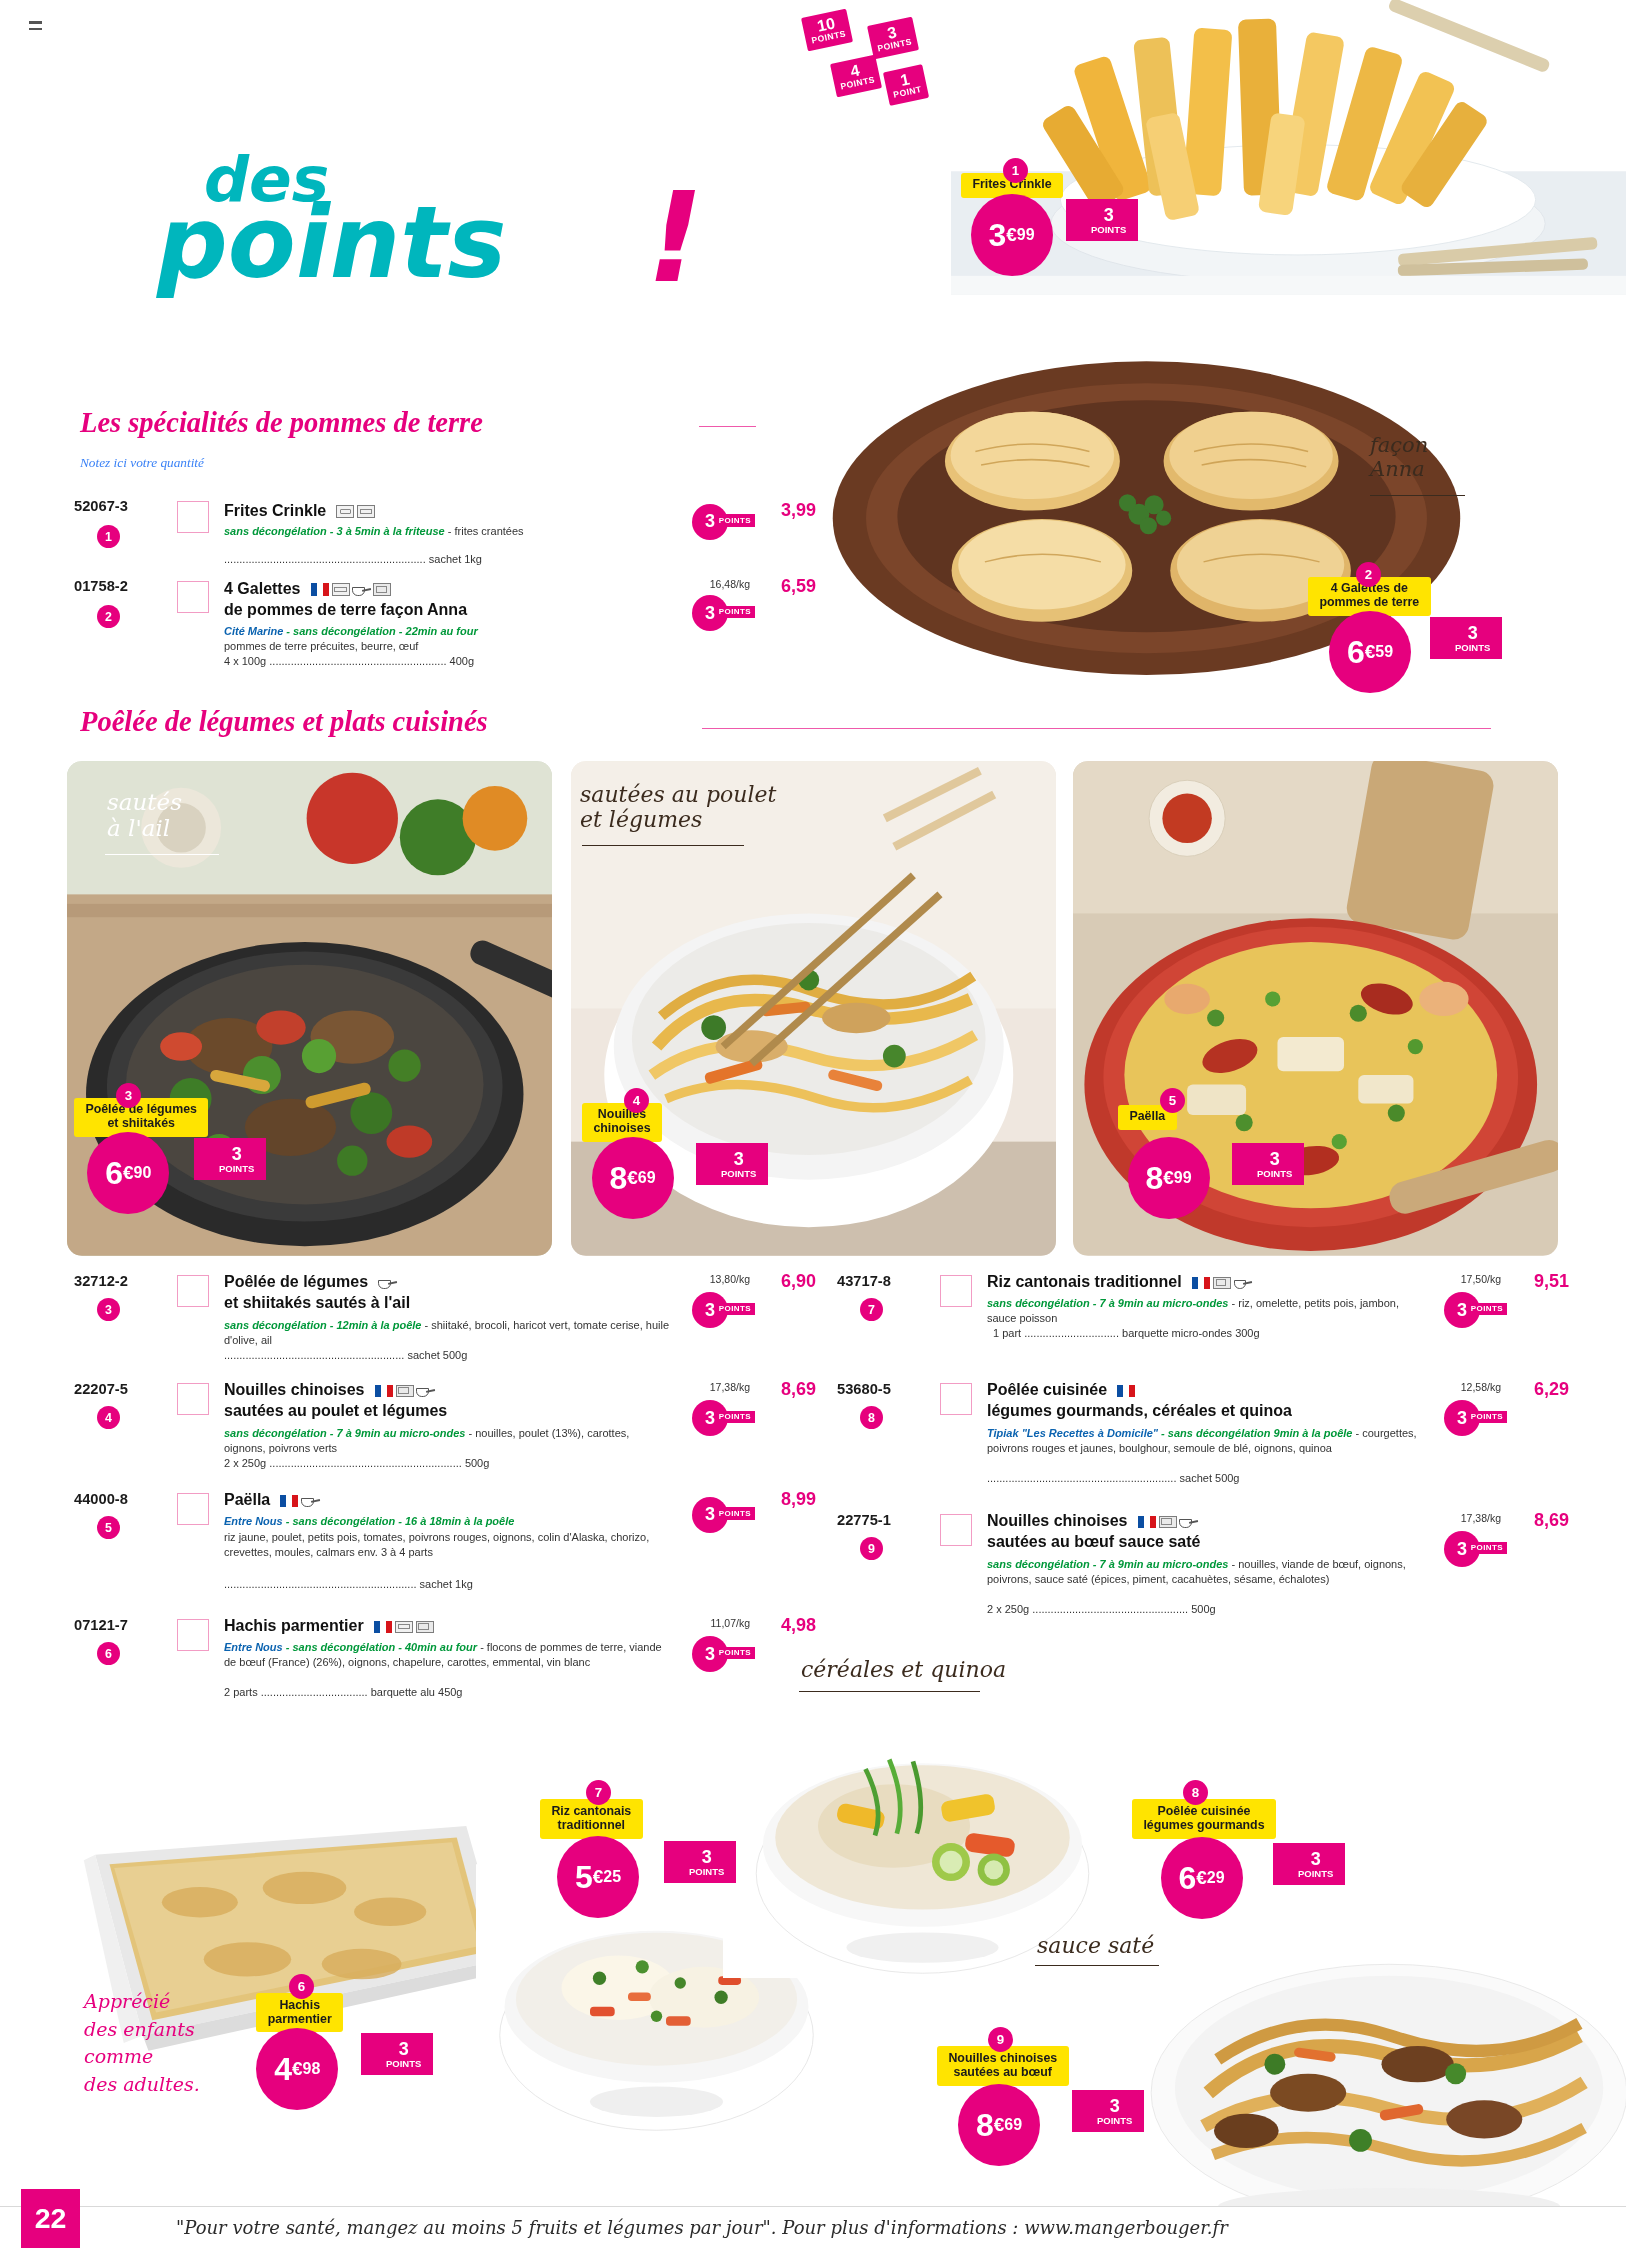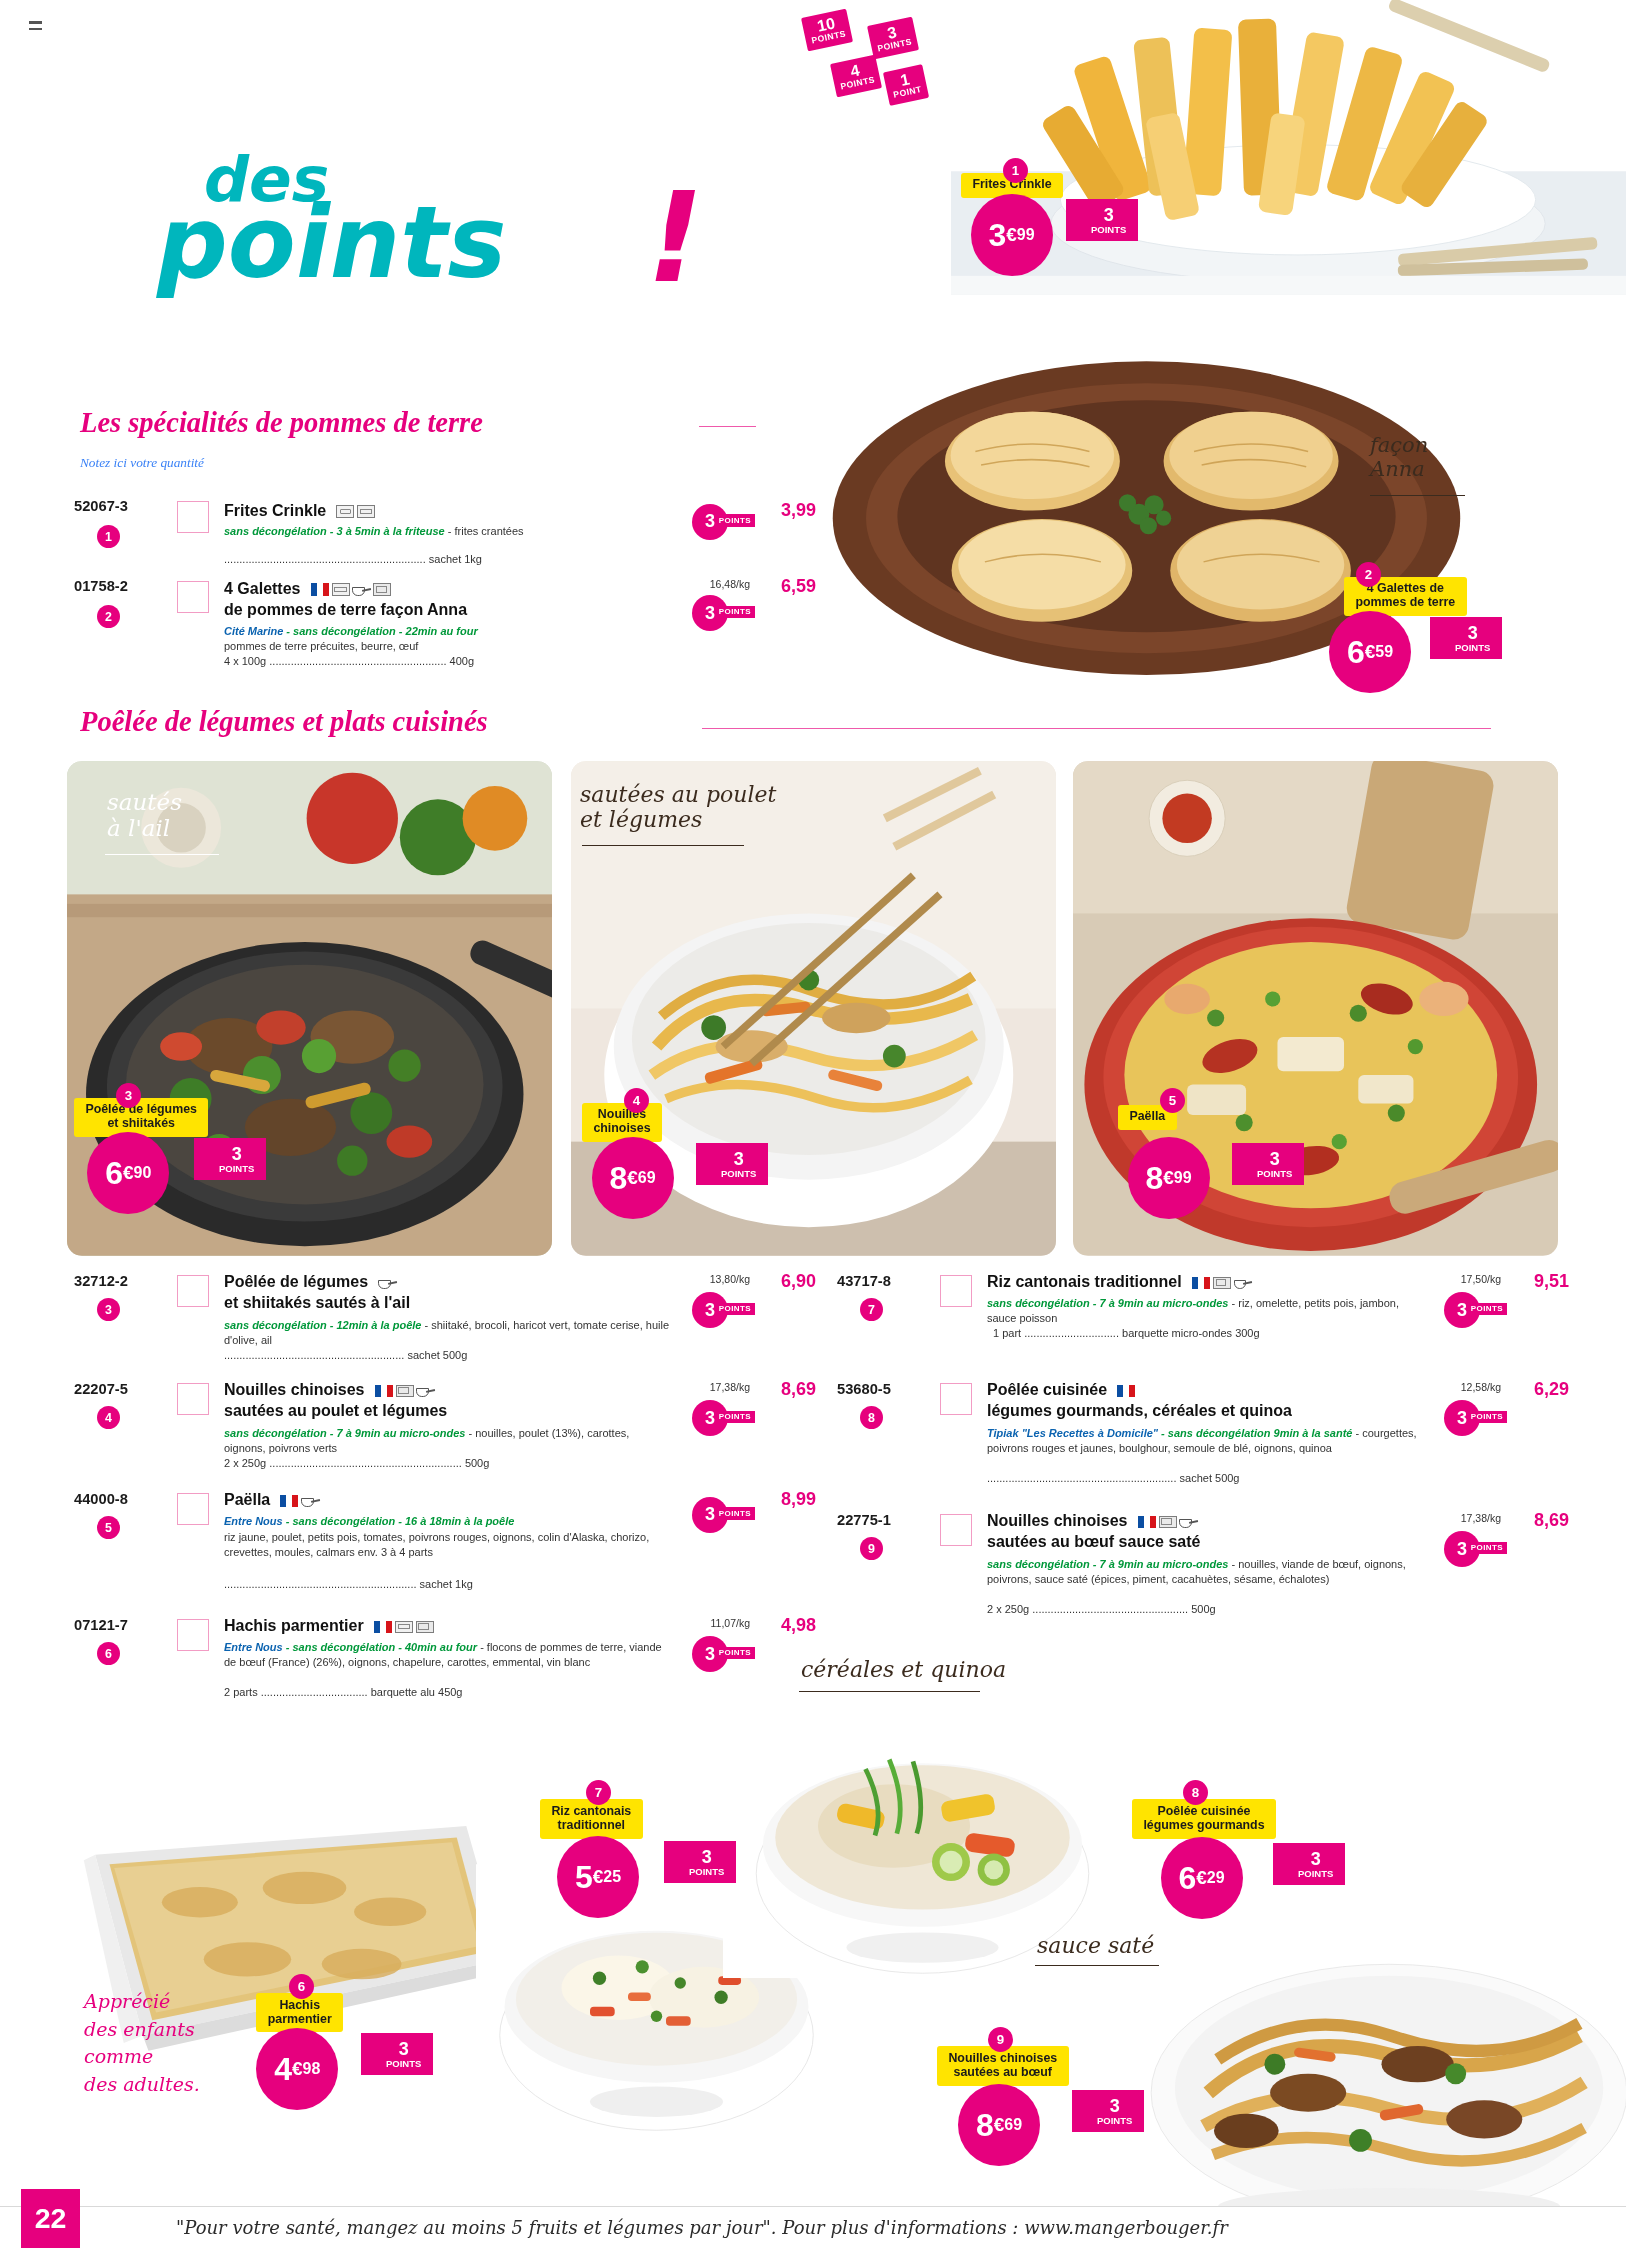--- a/index.html
+++ b/index.html
@@ -315,21 +315,21 @@
         <circle cx="378" cy="180" r="8"></circle>
       </g>
     </svg>
   </div>
 
   <div class="hand" style="left:1370px; top:433px;">façon<br>Anna</div>
   <div class="underline-sq" style="left:1370px; top:495px; width:95px;"></div>
 
   <div class="bubble" style="left:1308px; top:571px; width:285px; height:114px;">
     <div class="num" style="left:48px; top:-9.5px;">2</div>
-    <div class="label" style="left:0px; top:5.7px; white-space:pre-line;margin-left:36px;">4 Galettes de
+    <div class="label" style="left:0px; top:5.7px; white-space:pre-line;">4 Galettes de
 pommes de terre</div>
     <div class="pointstag" style="left:122px; top:46px;">
       <b>3</b>
       <span>POINTS</span>
     </div>
     <div class="pricecirc" style="left:21px; top:40px;">
       <span>6</span>
         <span style="font-size:19px;">€</span>
         <sup>59</sup>
     </div>
@@ -693,21 +693,21 @@
     <div class="qtybox" style="position:absolute; left:103px; top:1.9px;"></div>
     <div class="pname" style="position:absolute; left:150px; top:0px;">
       <span>Poêlée cuisinée</span>
       <span class="pictos">
         <i class="pic fr"></i>
       </span>
     </div>
     <div class="pname" style="position:absolute; left:150px; top:21px;">légumes gourmands, céréales et quinoa</div>
     <div class="pdesc" style="position:absolute; left:150px; top:45px; width:447px;">
       <span class="blue">Tipiak "Les Recettes à Domicile"</span>
-      <span class="green">- sans décongélation 9min à la santé</span>
+      <span class="green">- sans décongélation 9min à la poêle</span>
       <span>- courgettes, poivrons rouges et jaunes, boulghour, semoule de blé, oignons, quinoa</span>
     </div>
     <div class="pdesc" style="position:absolute; left:150px; top:90px; width:447px;">
       <span class="dots">..............................................................</span>
       <span>sachet 500g</span>
     </div>
     <div class="unitprice" style="position:absolute; left:578px; top:0px; width:86px;">12,58/kg</div>
     <div class="ptsmall" style="position:absolute; left:607px; top:19px;">
       <div class="circ">3</div>
       <div class="tag">POINTS</div>

